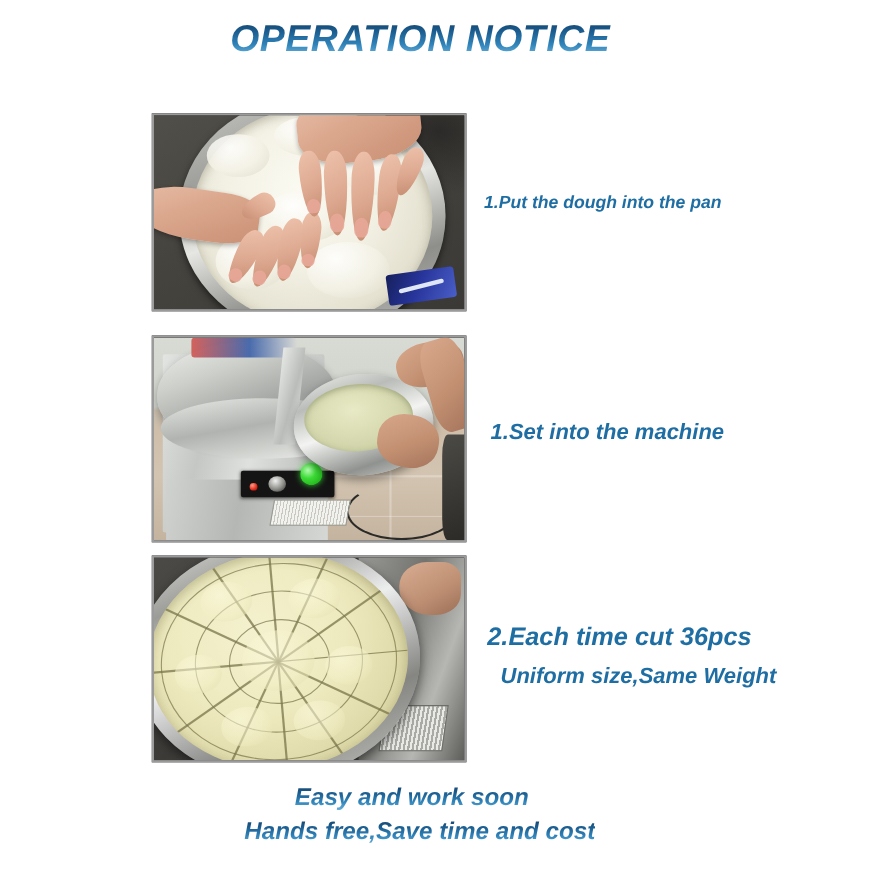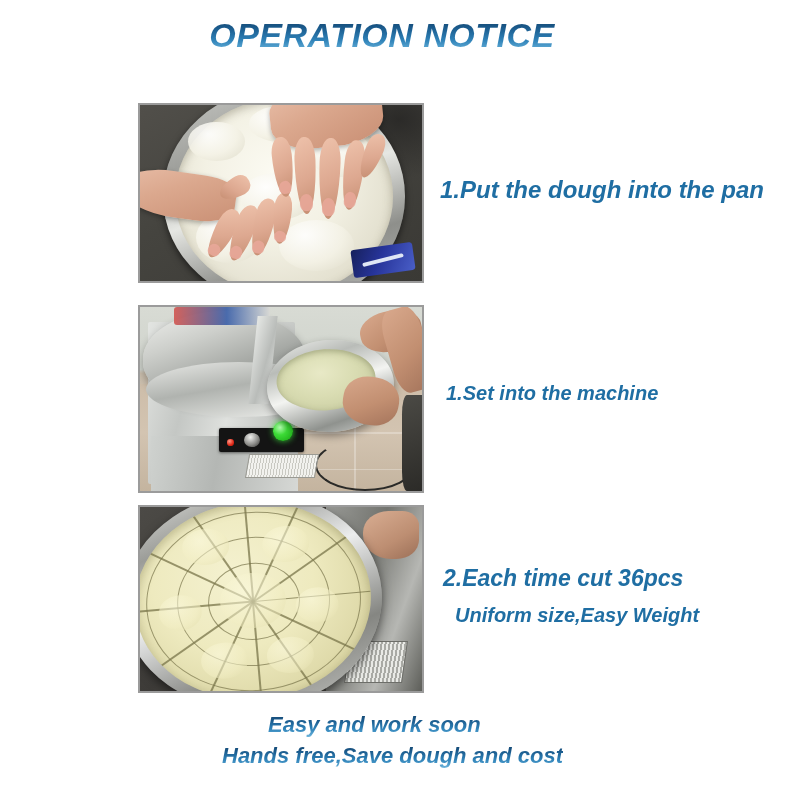--- a/index.html
+++ b/index.html
@@ -253,21 +253,21 @@
   }
 
   
   .caption {
     position: absolute;
     font-style: italic;
     font-weight: bold;
     color: #1f6ea3;
     white-space: nowrap;
   }
-  #caption-1 { left: 440px; top: 176px; font-size: 24px; text-align: right; }
+  #caption-1 { left: 440px; top: 176px; font-size: 16px; text-align: right; }
   #caption-2 { left: 446px; top: 382px; font-size: 20px; }
   #caption-3a { left: 443px; top: 565px; font-size: 23px; }
   #caption-3b { left: 455px; top: 604px; font-size: 20px; }
 
   
   .footer-line {
     position: absolute;
     font-style: italic;
     font-weight: bold;
     font-size: 22px;
@@ -406,17 +406,17 @@
     </div>
   </div>
 </div>
 
 <div class="caption" id="caption-1">1.Put the dough into the pan</div>
 
 <div class="caption" id="caption-2">1.Set into the machine</div>
 
 <div class="caption" id="caption-3a">2.Each time cut 36pcs</div>
 
-<div class="caption" id="caption-3b">Uniform size,Easy Weight</div>
+<div class="caption" id="caption-3b">Uniform size,Same Weight</div>
 
 <div class="footer-line" id="footer-1">Easy and work soon</div>
 
-<div class="footer-line" id="footer-2">Hands free,Save dough and cost</div>
+<div class="footer-line" id="footer-2">Hands free,Save time and cost</div>
 
 </body></html>

